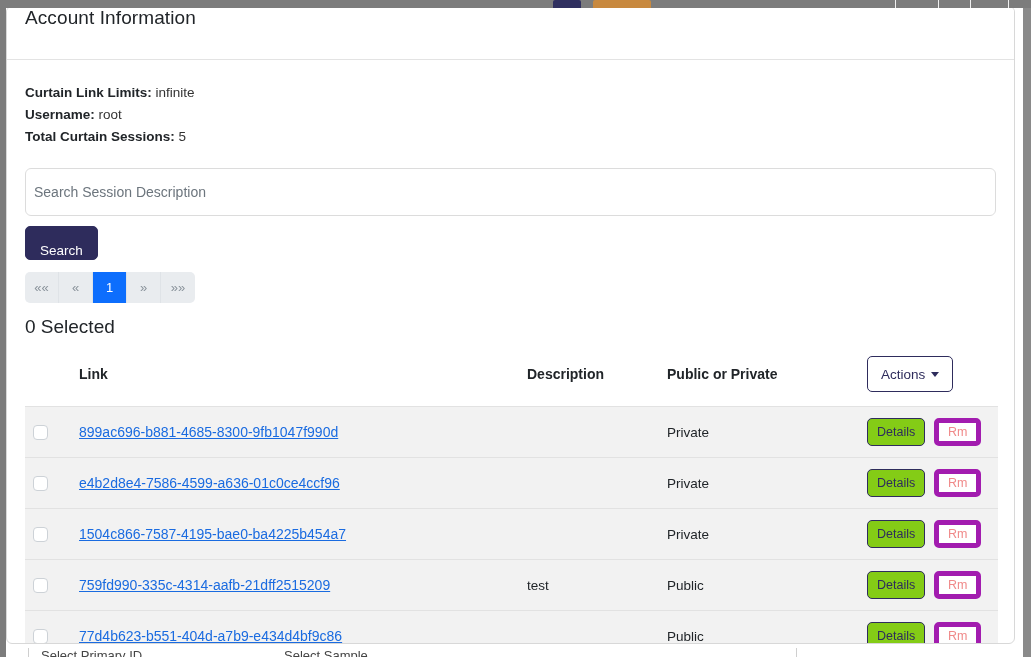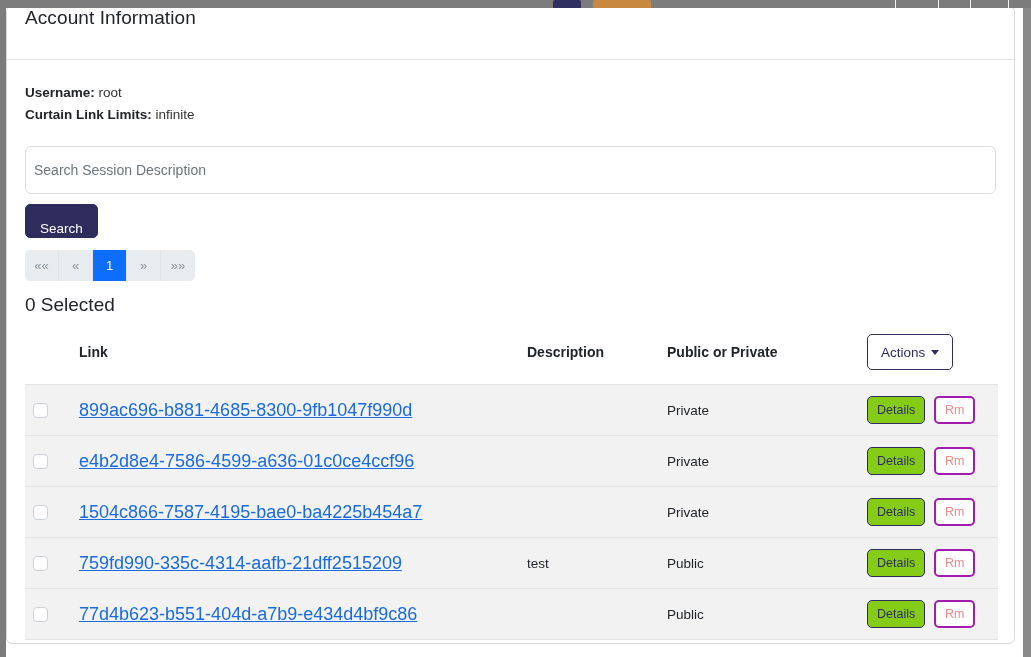--- a/index.html
+++ b/index.html
@@ -239,21 +239,21 @@
     height: 15px;
     background: #ffffff;
     border: 1px solid #cdd2d7;
     border-radius: 4px;
     cursor: pointer;
     vertical-align: middle;
   }
   .link-cell a {
     color: #1a6be0;
     text-decoration: underline;
-    font-size: 18px;
+    font-size: 14px;
     cursor: pointer;
   }
   td.td-desc { color: #212529; }
   td.td-vis  { text-align: left; color: #212529; }
   td.td-actions { text-align: left; white-space: nowrap; }
 
   .btn-details {
     height: 28px;
     padding: 1px 9px;
     background: #84cc16;
@@ -263,21 +263,21 @@
     font-size: 12.5px;
     font-family: "Liberation Sans", sans-serif;
     cursor: pointer;
     margin-right: 5px;
   }
   .btn-rm {
     height: 28px;
     padding: 0 9px;
     background: #ffffff;
     color: #f08a8a;
-    border: 2px solid #a21caf;
+    border: 5px solid #a21caf;
     border-radius: 5px;
     font-size: 12.5px;
     font-family: "Liberation Sans", sans-serif;
     cursor: pointer;
   }
 
   
   .below-card {
     position: absolute;
     left: 6px;
@@ -328,26 +328,30 @@
 
   <div class="card">
 
     <div class="card-header">
       <span class="card-title">Account Information</span>
     </div>
 
     <div class="card-body">
 
       <p class="info-line">
+        <span class="lbl">Curtain Link Limits:</span>
+        <span class="val">infinite</span>
+      </p>
+      <p class="info-line">
         <span class="lbl">Username:</span>
         <span class="val">root</span>
       </p>
       <p class="info-line">
-        <span class="lbl">Curtain Link Limits:</span>
-        <span class="val">infinite</span>
+        <span class="lbl">Total Curtain Sessions:</span>
+        <span class="val">5</span>
       </p>
 
       <div class="search-wrap">
         <input class="search-input" type="text" placeholder="Search Session Description" style="">
         <br>
         <button class="search-btn">Search</button>
       </div>
 
       <div class="pagination">
         <div class="page-item">««</div>
@@ -457,18 +461,26 @@
               <button class="btn-rm">Rm</button>
             </td>
           </tr>
 
         </tbody>
       </table>
 
     </div>
   </div>
 
+  <div class="below-card">
+    <div class="bc-row">
+      <div class="sep" style="left:22px;"></div>
+      <div class="sep" style="left:790px;"></div>
+      <div class="bc-cell bc-a">Select Primary ID</div>
+      <div class="bc-cell bc-b">Select Sample</div>
+    </div>
+  </div>
 
   <div class="right-strip">
     <div class="inner"></div>
   </div>
 
 </div>
 
 </body></html>

